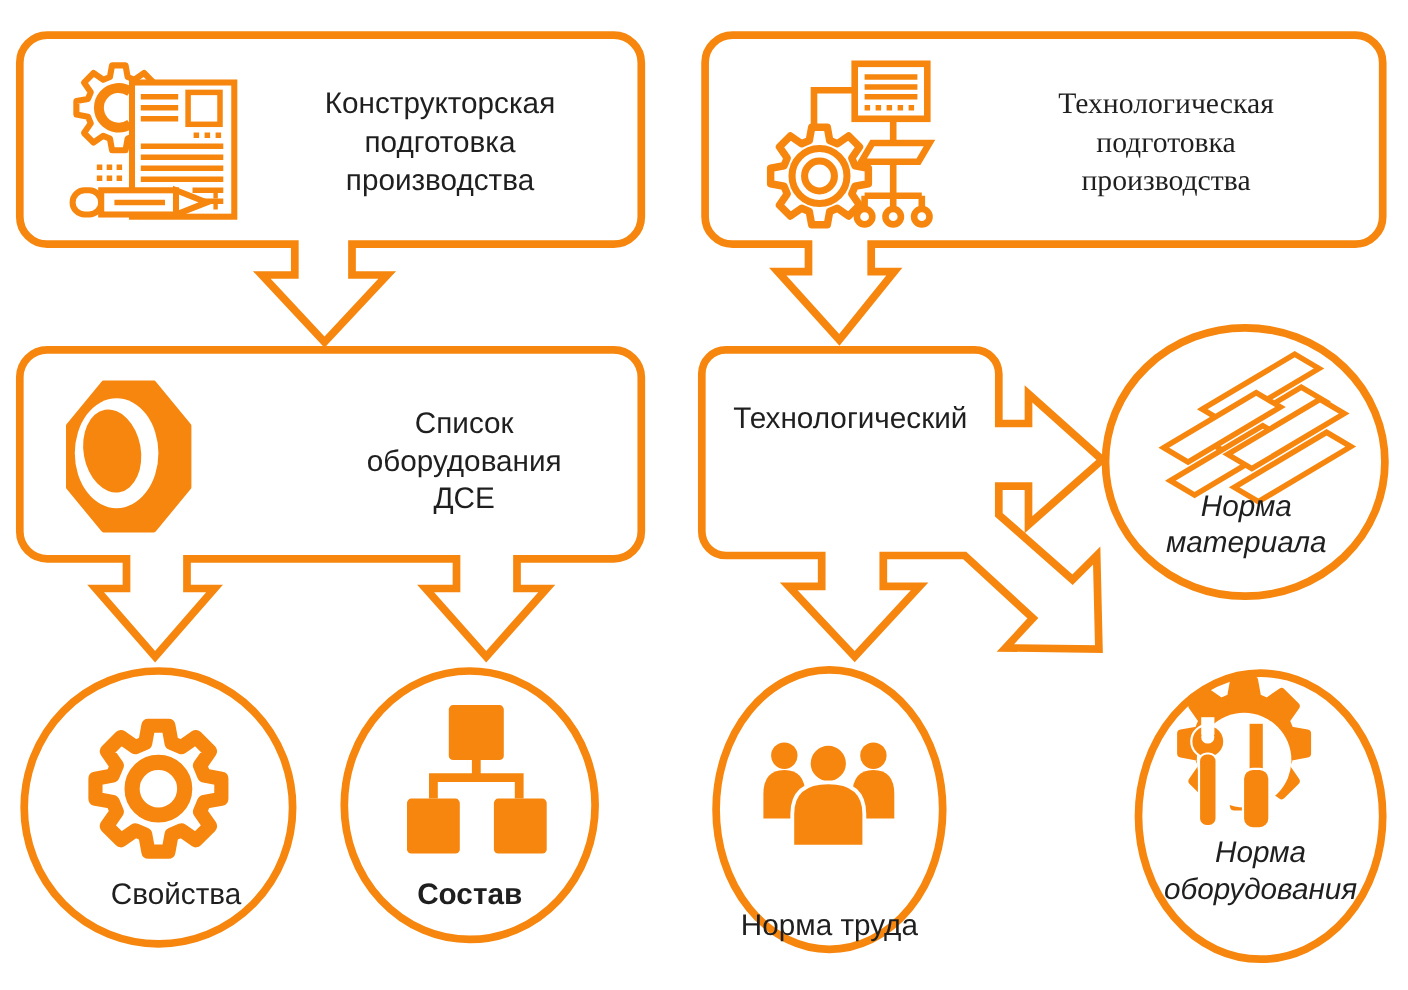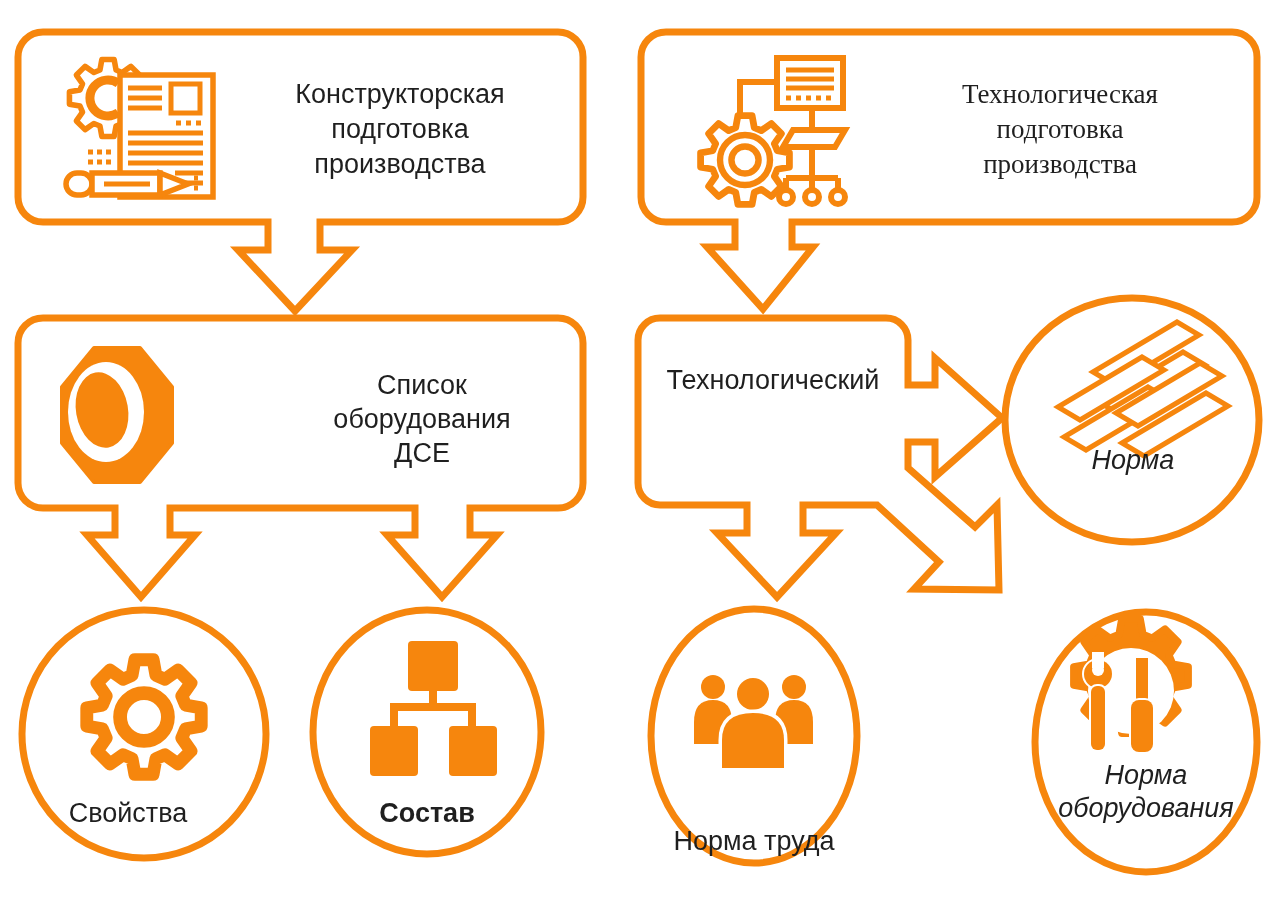--- a/index.html
+++ b/index.html
@@ -151,23 +151,24 @@
   <div>оборудования</div>
   <div>ДСЕ</div>
 </div>
 
 <div class="lbl" style="left:642px;top:362px;width:262px;line-height:36px;">
   <div>Технологический</div>
 </div>
 
 <div class="lbl small" style="left:1010px;top:444px;width:246px;">
   <div>Норма</div>
+  <div>материала</div>
 </div>
 
-<div class="lbl" style="left:8px;top:796px;width:240px;">Свойства</div>
+<div class="lbl" style="left:40px;top:796px;width:240px;">Свойства</div>
 
 <div class="lbl" style="left:307px;top:796px;width:240px;font-weight:bold;">Состав</div>
 
 <div class="lbl" style="left:634px;top:824px;width:240px;">Норма труда</div>
 
 <div class="lbl small" style="left:1026px;top:759px;width:240px;">
   <div>Норма</div>
   <div>оборудования</div>
 </div>
 

